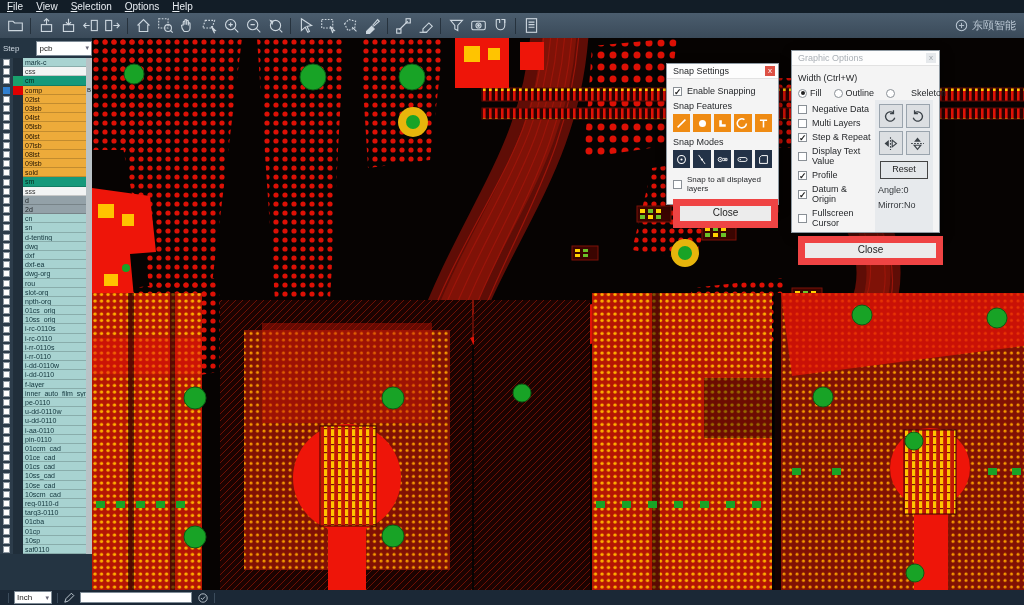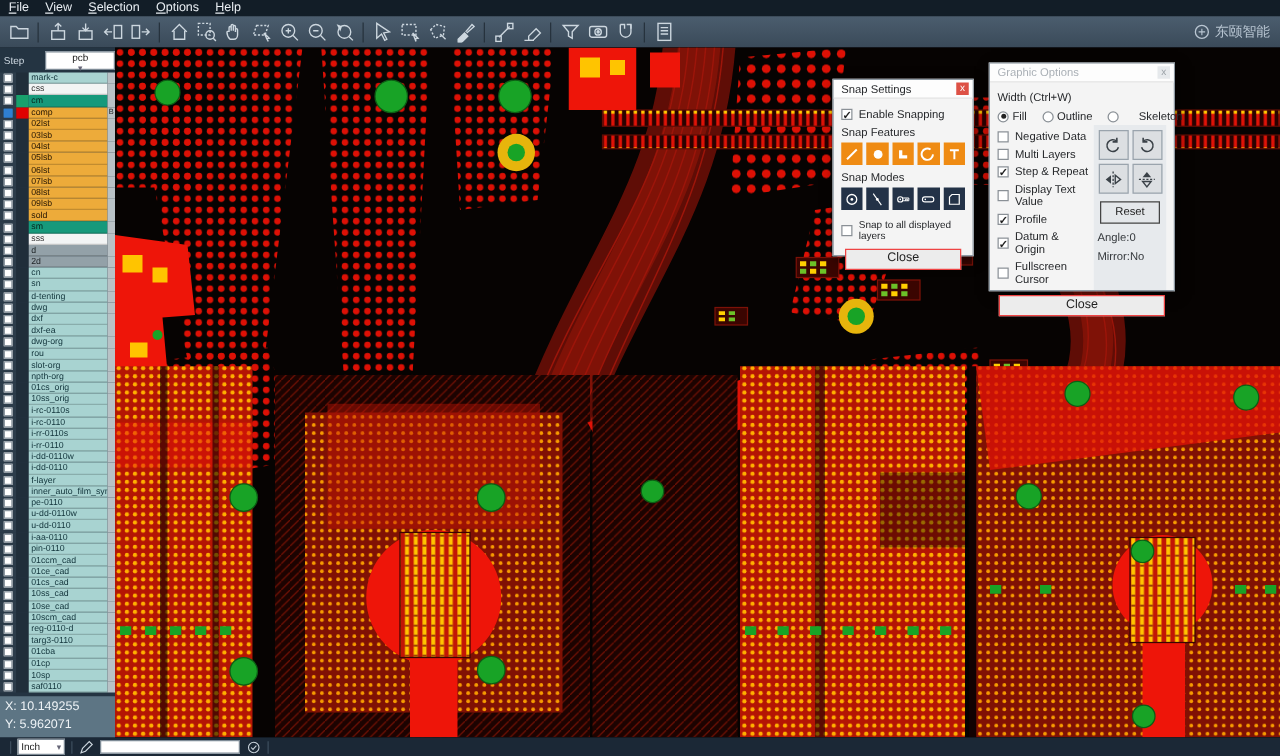--- a/index.html
+++ b/index.html
@@ -17,21 +17,21 @@
   .tb-icons{display:flex;align-items:center;}
   .tb-icon{width:22px;height:21px;display:flex;align-items:center;justify-content:center;color:#cdd7df;}
   .tb-icon svg{display:block;}
   .tb-sep{width:1px;height:16px;background:#26323d;margin:0 4px;}
   .logo{position:absolute;right:8px;top:0;height:25px;display:flex;align-items:center;gap:4px;color:#b9c6d2;font-size:11px;font-family:Liberation Mono, monospace;}
   
   .sidebar{position:absolute;left:0;top:38px;width:92px;height:552px;background:#243442;box-sizing:border-box;}
   .stepbar{height:20px;display:flex;align-items:center;gap:17px;padding-left:3px;}
   .steplabel{color:#cfd9e2;font-size:8px;}
   .step-select{background:#fff;border:1px solid #7e8b96;width:62px;height:13px;display:flex;
-               align-items:center;justify-content:space-between;padding:0 2px;font-size:8px;color:#222;flex-direction:column;}
+               align-items:center;justify-content:space-between;padding:0 2px;font-size:8px;color:#222;}
   .step-select .chev{color:#667;font-size:7px;}
   .layerlist{position:absolute;left:0;top:20px;width:92px;}
   .lrow{display:flex;align-items:stretch;height:9.2px;box-sizing:border-box;}
   .lrow .cbcol{width:13px;background:#2c3c4a;display:flex;align-items:center;justify-content:center;flex:none;}
   .cb{width:7px;height:7px;background:#fff;border:1px solid #8d98a1;box-sizing:border-box;}
   .cb.checked{background:#2f7fd0;border-color:#2f7fd0;}
   .lrow .sw{width:10px;background:#202e3a;flex:none;}
   .lrow .nm{flex:1;font-size:7px;line-height:9px;padding-left:2px;white-space:nowrap;overflow:hidden;border-bottom:1px solid rgba(0,0,0,.18);}
   .lrow .strip{width:6px;background:#b9c2c6;flex:none;font-size:6px;line-height:9px;text-align:center;color:#222;}
   .bg-cyan{background:#a8d3d1;color:#11333a;}
@@ -63,21 +63,21 @@
   .dlg-body{padding:4px 7px;}
   .chkrow{display:flex;align-items:center;gap:5px;margin:4px 0;}
   .chk{width:9px;height:9px;background:#fff;border:1px solid #8a9096;box-sizing:border-box;flex:none;
        font-size:9px;line-height:8px;text-align:center;color:#222;font-weight:bold;}
   .chklab{font-size:9px;}
   .dlg-sec{font-size:9px;margin:5px 0 3px;}
   .btnrow{display:flex;gap:3px;}
   .sbtn{width:18px;height:18px;display:flex;align-items:center;justify-content:center;}
   .sbtn.orange{background:#ef8b13;}
   .sbtn.navy{background:#233247;}
-  .dlg-btn{display:block;margin:6px auto 4px;width:92%;height:15px;background:#ececec;border:1px solid #ef4444;
+  .dlg-btn{display:block;margin:6px auto 4px;width:92%;height:15px;background:#ececec;border:7px solid #ef4444;
            font-size:10px;color:#222;text-align:center;line-height:14px;}
   .radios{display:flex;align-items:center;gap:4px;margin:5px 0 2px;font-size:9px;}
   .radio{width:9px;height:9px;border:1px solid #8a9096;border-radius:50%;background:#fff;box-sizing:border-box;
          display:flex;align-items:center;justify-content:center;flex:none;}
   .radio .dot{width:4px;height:4px;border-radius:50%;background:#222;}
   .radio-lab{margin-right:8px;}
   .gbody{display:flex;gap:4px;}
   .gleft{flex:1;}
   .gright{width:58px;background:#e7eaed;padding:4px 3px;box-sizing:border-box;}
   .tgrid{display:grid;grid-template-columns:24px 24px;gap:3px;justify-content:center;}
@@ -682,24 +682,20 @@
       </div>
       <div class="lrow">
         <div class="cbcol">
           <div class="cb"></div>
         </div>
         <div class="sw"></div>
         <div class="nm bg-cyan">saf0110</div>
         <div class="strip"></div>
       </div>
     </div>
-  <div class="xy">
-    <div>X: 10.149255</div>
-    <div>Y: 5.962071</div>
-  </div>
 </div>
 
 <div class="canvas">
 <svg width="932" height="552" viewBox="0 0 932 552">
   <defs>
     <pattern id="rd" width="9" height="9" patternUnits="userSpaceOnUse">
           <circle cx="4" cy="4" r="2.6" fill="#dd1005"></circle>
         </pattern>
     <pattern id="rd2" width="12" height="12" patternUnits="userSpaceOnUse">
           <circle cx="5" cy="5" r="3.5" fill="#dd1005"></circle>

